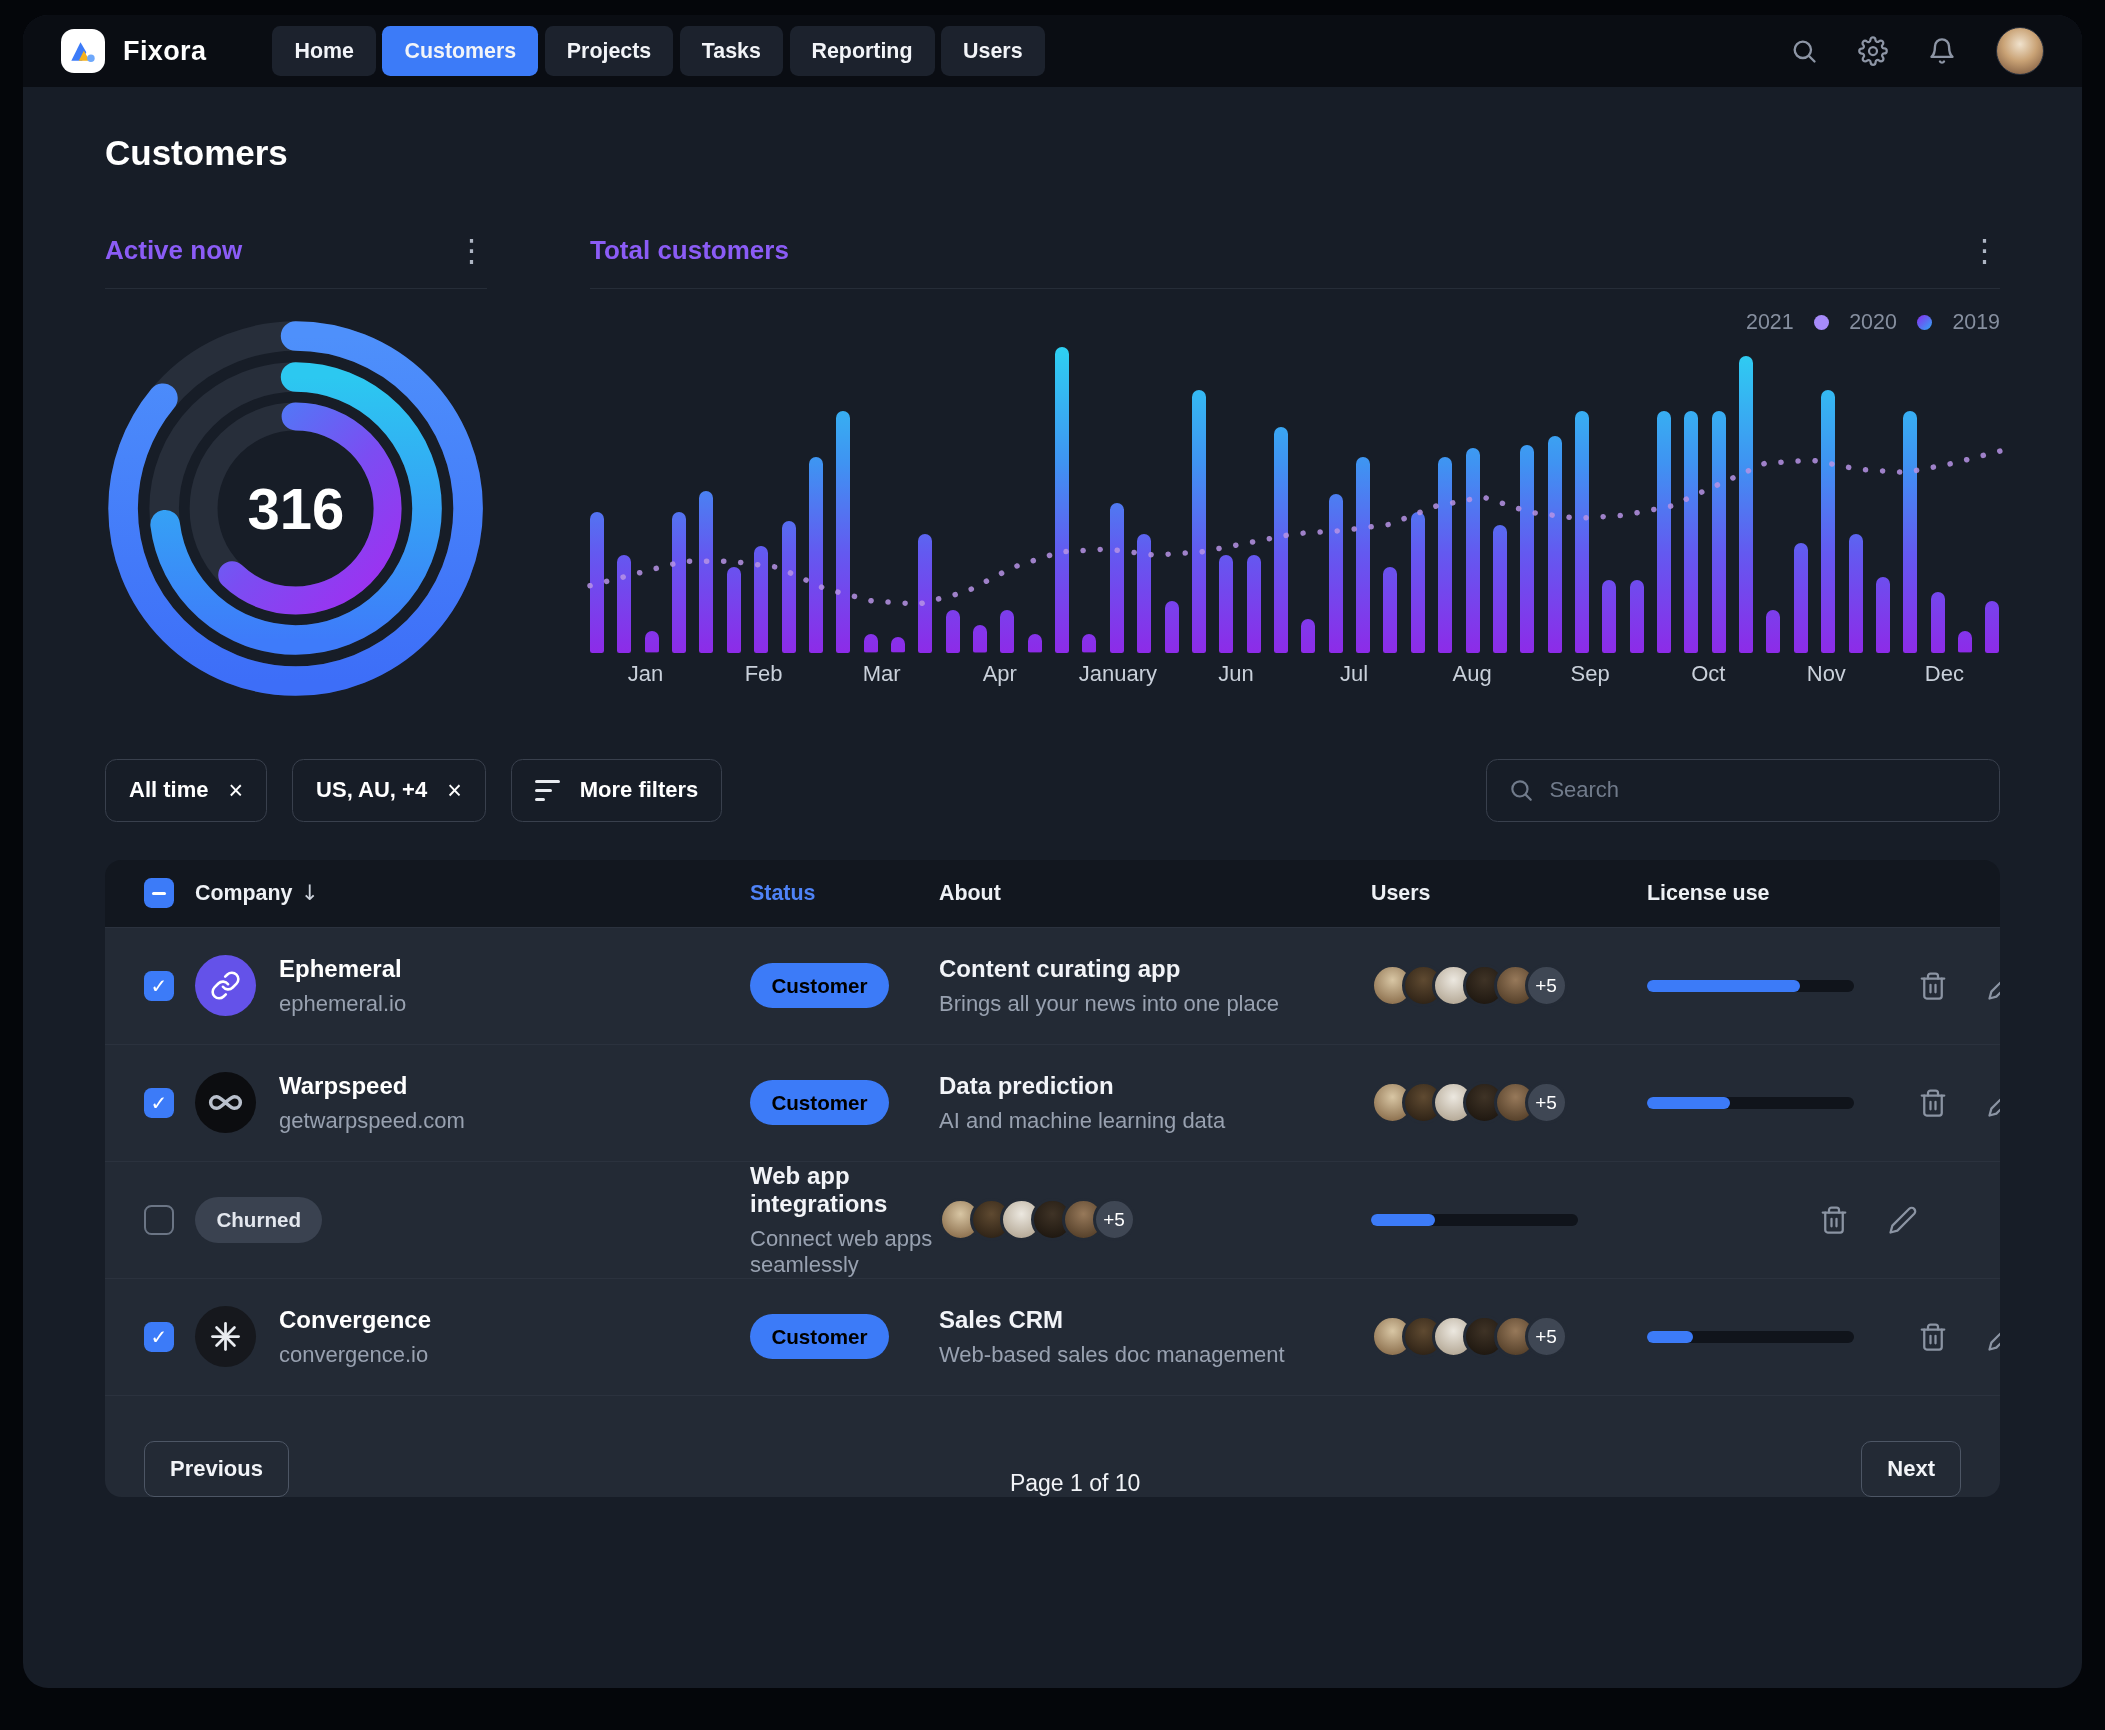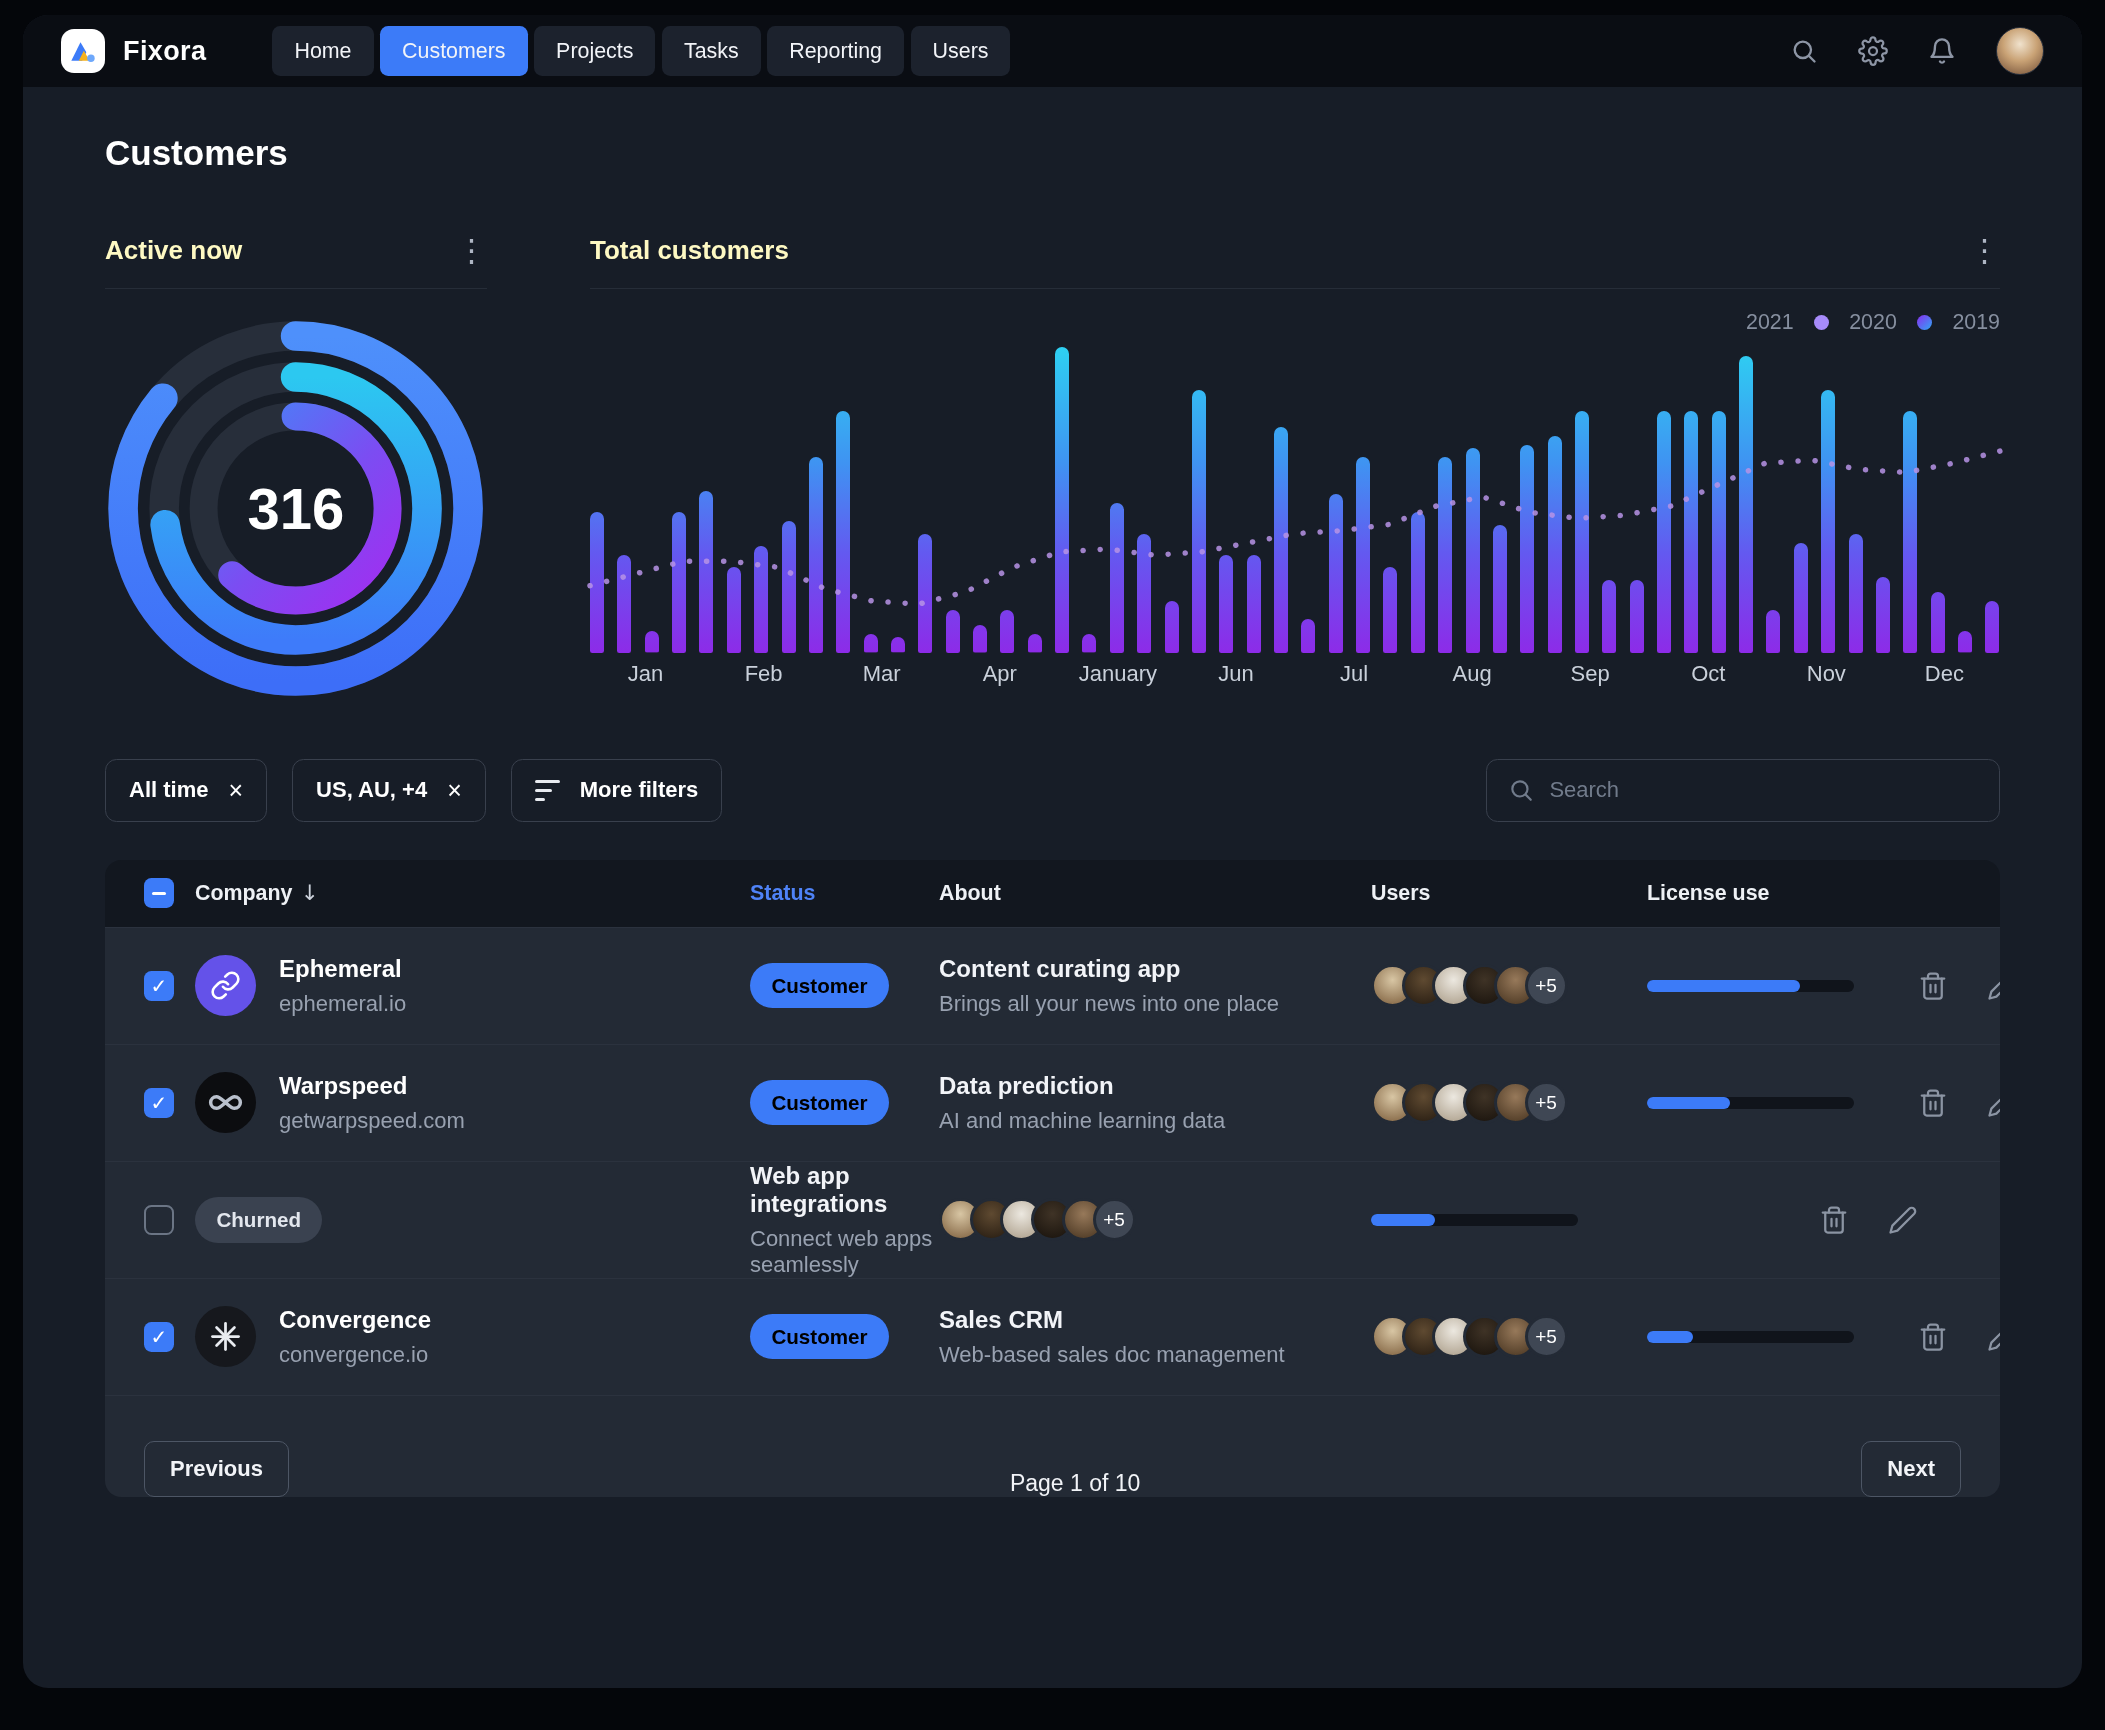--- a/index.html
+++ b/index.html
@@ -6,42 +6,42 @@
   html,body { width:2105px; height:1730px; }
   body { background:#04060a; font-family:"Liberation Sans", sans-serif; overflow:hidden; }
   .window { position:absolute; left:23px; top:15px; width:2059px; height:1673px; background:#171d27; border-radius:25px; overflow:hidden; }
 
   
   .topbar { height:72px; background:#0a0d13; display:flex; align-items:center; padding:0 38px; }
   .brand { display:flex; align-items:center; gap:18px; }
   .logo-box { width:44px; height:44px; border-radius:13px; background:#ffffff; display:flex; align-items:center; justify-content:center; }
   .brand-name { color:#ffffff; font-size:27px; font-weight:bold; letter-spacing:0.4px; }
   .nav { display:flex; gap:6.6px; margin-left:66px; }
-  .nav-item { padding:12.3px 22px; background:#1c222d; border-radius:8.2px; color:#f2f4f8; font-size:21.4px; font-weight:400; cursor:pointer; }
+  .nav-item { padding:12.3px 22px; background:#1c222d; border-radius:8.2px; color:#f2f4f8; font-size:21.4px; font-weight:700; cursor:pointer; }
   .nav-item.active { background:#3c7bf8; }
   .top-icons { margin-left:auto; display:flex; align-items:center; gap:39px; }
   .tool-icon { width:30px; height:30px; display:flex; align-items:center; justify-content:center; color:#8d95a5; }
   .avatar-top { width:48px; height:48px; border-radius:50%; background:radial-gradient(circle at 50% 35%, #f0e2cd 0%, #c9a275 45%, #6d4a33 100%); border:1.6px solid #2a313d; }
 
   
   .main { padding:0 82px; }
   .page-head { display:flex; align-items:center; margin-top:46px; }
   .page-title { font-size:35px; color:#ffffff; font-weight:bold; }
   .head-actions { margin-left:auto; display:flex; gap:20px; }
   .btn { display:flex; align-items:center; gap:13px; height:56px; padding:0 26px; border-radius:10.7px; font-size:22px; font-weight:600; cursor:pointer; }
   .btn-outline { border:1.6px solid #454d5b; color:#f2f4f8; background:transparent; }
   .btn-primary { background:#3c7bf8; color:#ffffff; border:none; }
   .plus-glyph { font-size:28px; font-weight:400; line-height:0; }
 
   
   .section-row { display:flex; margin-top:59px; }
   .left-col { width:382px; flex:none; }
   .right-col { flex:1; margin-left:103px; min-width:0; }
   .sec-head { display:flex; justify-content:space-between; align-items:center; height:36px; }
-  .sec-title { color:#fef9c3; font-size:26px; font-weight:bold; }
+  .sec-title { color:#8b5cf6; font-size:26px; font-weight:bold; }
   .kebab { color:#aeb6c4; font-size:31px; line-height:1; cursor:pointer; font-family:"DejaVu Sans", sans-serif; }
   .sec-divider { height:0.8px; background:#262d38; margin-top:20px; }
 
   
   .donut-wrap { position:relative; width:382px; height:393px; margin-top:23px; }
   .donut-center { position:absolute; left:0; top:0; width:100%; height:100%; display:flex; align-items:center; justify-content:center; color:#ffffff; font-size:58px; font-weight:bold; }
 
   
   .legend { display:flex; justify-content:flex-end; align-items:center; gap:20px; margin-top:21.4px; color:#868f9f; font-size:21.4px; height:25px; }
   .legend-dot { width:15.6px; height:15.6px; border-radius:50%; }

